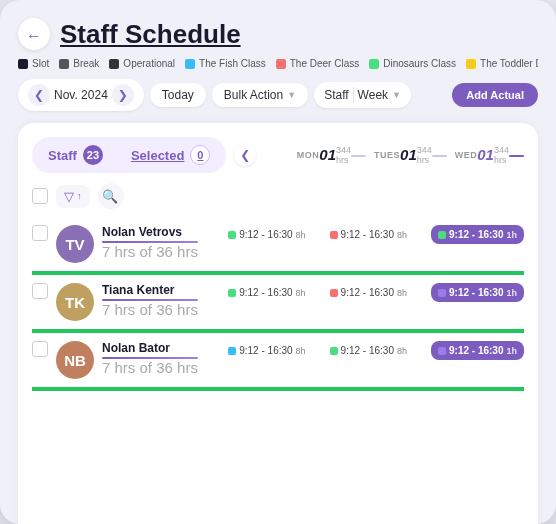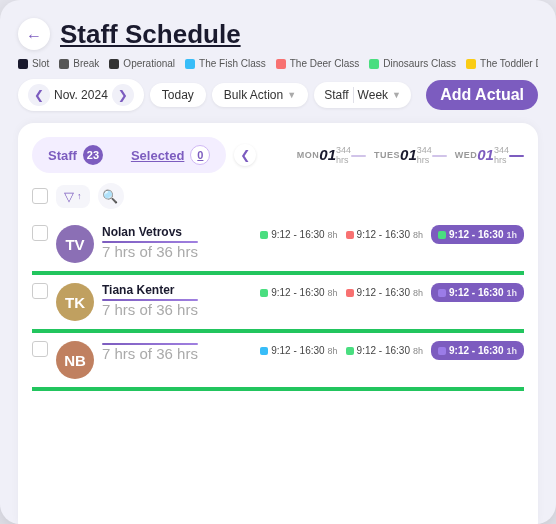--- a/index.html
+++ b/index.html
@@ -120,21 +120,21 @@
       font-size: 12px;
       color: #333;
       box-shadow: 0 1px 3px rgba(0,0,0,0.07);
       cursor: pointer;
       display: flex; align-items: center; gap: 4px;
     }
     .add-actual-btn {
       background: #7c5cbf;
       border-radius: 20px;
       padding: 6px 14px;
-      font-size: 16px;
+      font-size: 11px;
       color: #fff;
       cursor: pointer;
       font-weight: 600;
       margin-left: auto;
     }
     .main-content {
       background: #fff;
       border-radius: 16px 16px 0 0;
       flex: 1;
       overflow: hidden;
@@ -303,21 +303,21 @@
     }
     .name-underline {
       height: 2px;
       background: linear-gradient(90deg, #7c5cbf, #a080e0);
       border-radius: 2px;
       width: 100%;
       margin-top: 2px;
     }
     .shift-cells {
       display: flex;
-      gap: 8px;
+      gap: 24px;
       margin-left: auto;
     }
     .shift-cell {
       min-width: 64px;
       display: flex;
       align-items: center;
       gap: 3px;
       font-size: 10px;
       color: #444;
     }
@@ -512,20 +512,21 @@
           <div class="shift-dot" style="background:#9b7ce8;"></div>
           <span>9:12 - 16:30</span>
           <span class="shift-hrs-badge-white">1h</span>
         </div>
           </div>
   </div>
         <div class="staff-row">
     <div class="checkbox-empty"></div>
     <div class="avatar" style="background:#c08060;">NB</div>
     <div class="staff-info">
+      <span class="staff-name">Nolan Bator</span>
       <div class="name-underline"></div>
       <span class="staff-hrs">7 hrs of 36 hrs</span>
     </div>
     <div class="shift-cells">
         <div class="shift-cell" style="min-width:64px;">
           <div class="shift-dot" style="background:#38bdf8;"></div>
           <span style="font-size:10px;color:#444;">9:12 - 16:30</span>
           <span class="shift-hrs-badge">8h</span>
         </div>
         <div class="shift-cell" style="min-width:64px;">

